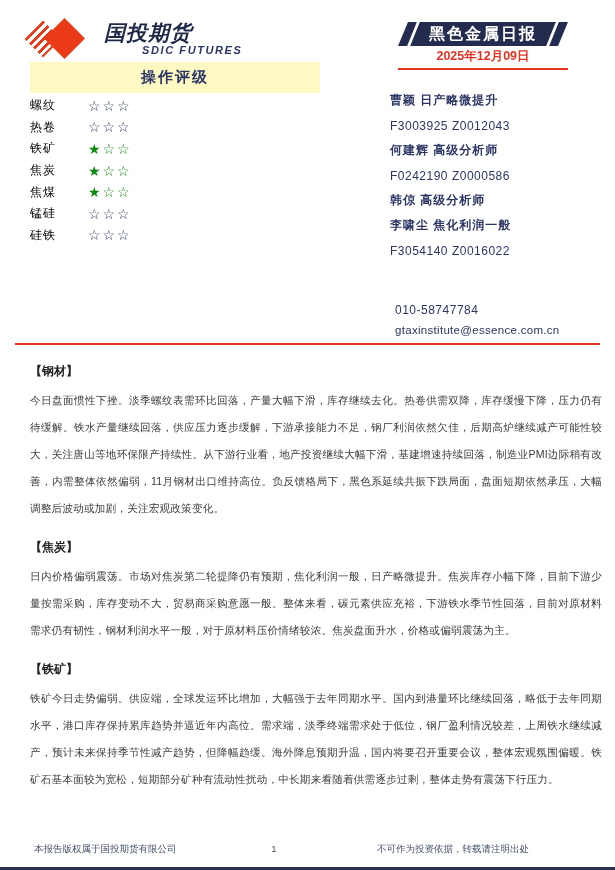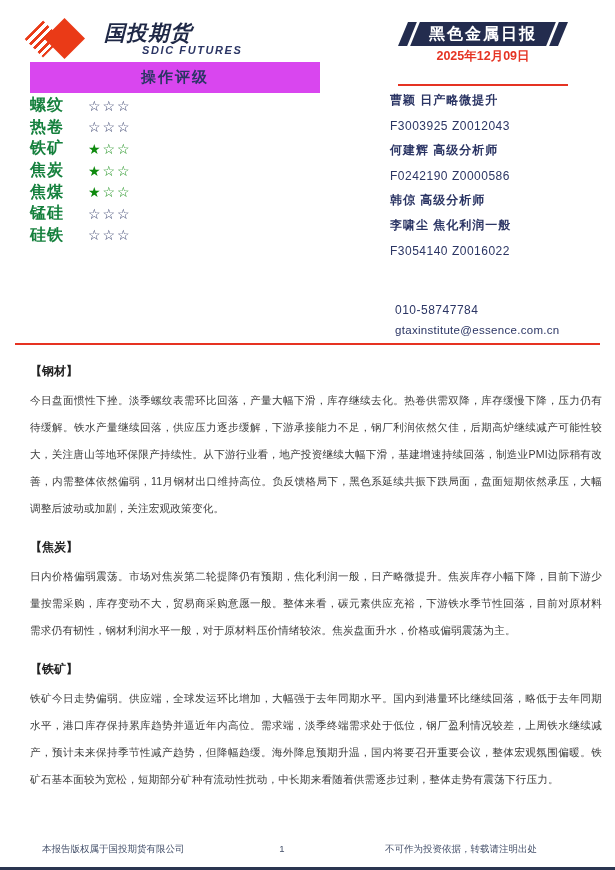--- a/index.html
+++ b/index.html
@@ -42,33 +42,33 @@
     content:""; position:absolute; top:0; bottom:0; width:3px; background:#ffffff;
     transform:skewX(-22deg);
   }
   .title-box::before{ left:14px; }
   .title-box::after{ right:14px; }
   .title-box span { color:#ffffff; font-size:16px; font-weight:bold; letter-spacing:2px; }
 
   .report-date {
     position:absolute; left:398px; top:48px; width:170px;
     text-align:center; color:#e53323; font-weight:bold; font-size:12.5px;
-    padding-bottom:19px; border-bottom:2px solid #e53323;
+    padding-bottom:3px; border-bottom:2px solid #e53323;
   }
 
   
   .ratings-title {
     position:absolute; left:30px; top:62px; width:290px; height:31px;
-    background:#d946ef; color:#2b3564;
+    background:#fef9c3; color:#2b3564;
     font-size:15px; font-weight:bold; letter-spacing:2px;
     display:flex; align-items:center; justify-content:center;
   }
   .ratings-list { position:absolute; left:30px; top:95px; width:290px; }
   .rating-row { display:flex; align-items:center; height:21.6px; }
-  .rating-label { width:58px; font-size:16px; font-weight:bold; color:#15803d; letter-spacing:1px; }
+  .rating-label { width:58px; font-size:12px; font-weight:normal; color:#000000; letter-spacing:1px; }
   .rating-stars { font-size:14px; letter-spacing:2px; line-height:1; font-family:"DejaVu Sans",sans-serif; }
   .stars-navy { color:#2b3564; }
   .stars-green { color:#0e8a0e; }
 
   
   .analysts { position:absolute; left:390px; top:88px; width:215px; }
   .an-line { height:25px; display:flex; align-items:center; }
   .an-name { font-size:12px; font-weight:bold; color:#2b3564; letter-spacing:1px; }
   .an-ids  { font-size:12px; color:#2b3564; letter-spacing:0.5px; }
   .contact { position:absolute; left:395px; top:300px; width:215px; }
@@ -77,21 +77,21 @@
 
   .red-divider { position:absolute; left:15px; top:343px; width:585px; height:2px; background:#e63322; }
 
   
   .main { position:absolute; left:30px; top:362px; width:572px; }
   .section h3 { font-size:12px; font-weight:bold; color:#222222; margin:0 0 7px 0; line-height:18px; }
   .section p  { font-size:10.6px; color:#3b3b3b; line-height:27px; margin:0 0 16px 0; text-align:justify; letter-spacing:0.2px; }
 
   
   .footer {
-    position:absolute; left:12px; top:843px; width:540px; height:16px;
+    position:absolute; left:4px; top:843px; width:540px; height:16px;
     font-size:9.5px; color:#44506a;
   }
   .footer .f-left  { position:absolute; left:30px; top:0; }
   .footer .f-page  { position:absolute; left:0; right:0; text-align:center; top:0; }
   .footer .f-right { position:absolute; right:15px; top:0;font-family:Liberation Serif, serif; }
   .bottom-bar { position:absolute; left:0; bottom:0; width:615px; height:3px; background:#2a3550; }
 </style>
 </head>
 <body>
 

